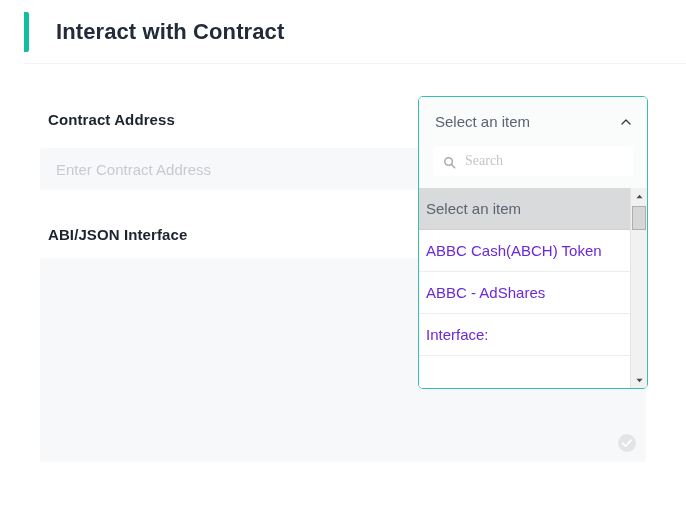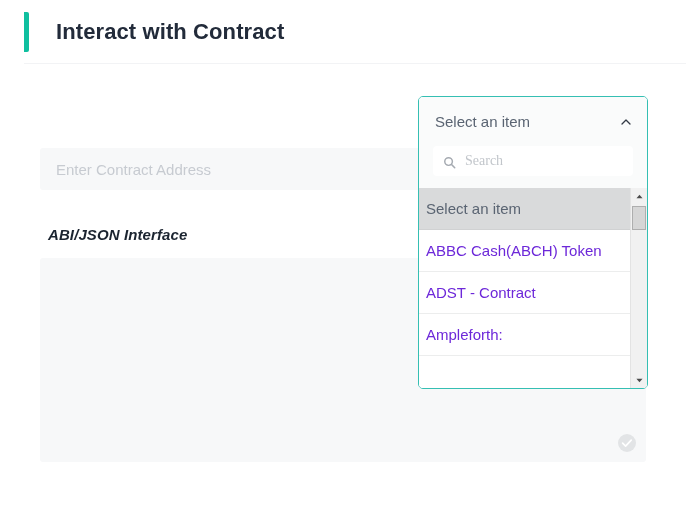--- a/index.html
+++ b/index.html
@@ -59,21 +59,21 @@
 
   .field-label {
     position: absolute;
     font-size: 15px;
     font-weight: 700;
     color: #1b2430;
     letter-spacing: 0.1px;
     white-space: nowrap;
   }
   .label-contract-address { left: 48px; top: 47px; }
-  .label-abi-interface   { left: 48px; top: 162px; font-style: italic; }
+  .label-abi-interface   { left: 48px; top: 162px; }
 
   .contract-address-input {
     position: absolute;
     left: 40px;
     top: 84px;
     width: 606px;
     height: 42px;
     background: #f7f8f9;
     border: none;
     border-radius: 3px;
@@ -259,20 +259,21 @@
 </head>
 <body>
 
 <div class="page-header">
   <div class="accent-bar"></div>
   <div class="page-title">Interact with Contract</div>
 </div>
 
 <div class="form-body">
 
+  <div class="field-label label-contract-address">Contract Address</div>
 
   <input class="contract-address-input" type="text" placeholder="Enter Contract Address" style="">
 
   <div class="field-label label-abi-interface">ABI/JSON Interface</div>
 
   <div class="abi-textarea-wrap">
     <textarea class="abi-textarea" placeholder="" style=""></textarea>
     <div class="check-badge">
       <svg viewBox="0 0 18 18" width="18" height="18" aria-hidden="true">
         <path d="M4.6 9.2 L7.6 12.1 L13.2 6.2" fill="none" stroke="#ffffff" stroke-width="1.7" stroke-linecap="round" stroke-linejoin="round"></path>
@@ -301,22 +302,22 @@
         </svg>
       </span>
       <input class="dropdown-search-input" type="text" placeholder="Search" style="">
     </div>
   </div>
 
   <div class="dropdown-list-wrap">
     <div class="dropdown-list">
       <div class="dropdown-item is-selected">Select an item</div>
       <div class="dropdown-item">ABBC Cash(ABCH) Token</div>
-      <div class="dropdown-item">ADST - Contract</div>
-      <div class="dropdown-item">Ampleforth:</div>
+      <div class="dropdown-item">ABBC - AdShares</div>
+      <div class="dropdown-item">Interface:</div>
     </div>
 
     <div class="dropdown-scrollbar">
       <div class="scroll-arrow up">
         <svg viewBox="0 0 10 10" width="9" height="9" aria-hidden="true">
           <path d="M5 3 L8.4 7 L1.6 7 Z" fill="#4a4a4a"></path>
         </svg>
       </div>
       <div class="scroll-thumb"></div>
       <div class="scroll-arrow down">

